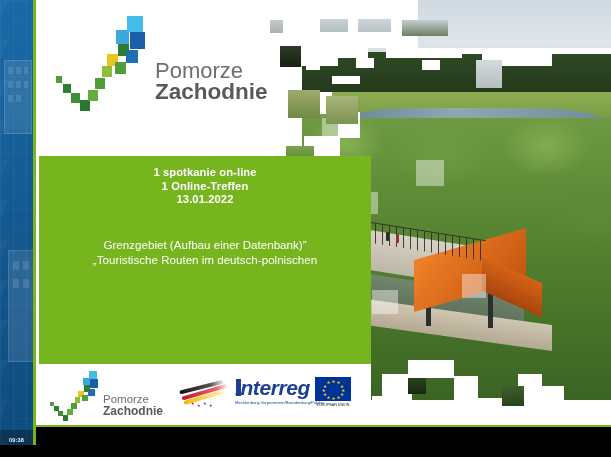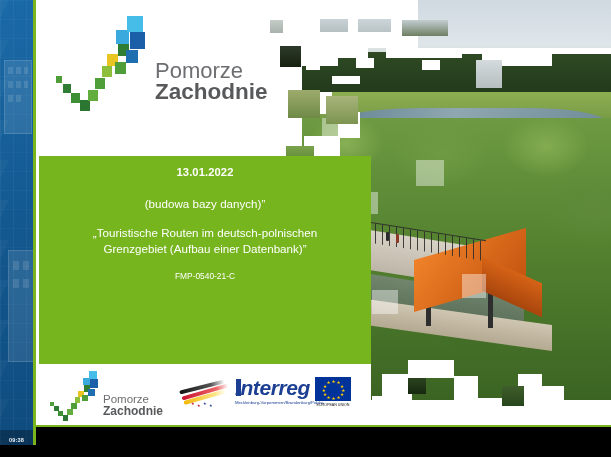--- a/index.html
+++ b/index.html
@@ -301,28 +301,28 @@
         <i style="left:72px;top:36px;width:12px;height:13px;background:#1f6fb0;"></i>
         <i style="left:62px;top:16px;width:13px;height:14px;background:#3aa9dd;"></i>
         <i style="left:76px;top:18px;width:15px;height:17px;background:#1a5fa8;"></i>
         <i style="left:73px;top:2px;width:16px;height:16px;background:#45bde8;"></i>
       </div>
       <div class="pz-text pz-t1" style="left:101px;top:46px;font-size:22px;line-height:22px;">Pomorze</div>
       <div class="pz-text pz-t2" style="left:101px;top:67px;font-size:22.5px;line-height:22px;">Zachodnie</div>
     </div>
 
     <div class="green-box">
+      <div class="gb-head">1 spotkanie on-line</div>
+      <div class="gb-head">1 Online-Treffen</div>
       <div class="gb-head">13.01.2022</div>
       <div class="sp-a"></div>
-      <div class="gb-title">(budowa bazy danych)”</div>
       <div class="sp-b"></div>
+      <div class="gb-title">Grenzgebiet (Aufbau einer Datenbank)”</div>
       <div class="gb-title">„Touristische Routen im deutsch-polnischen</div>
-      <div class="gb-title">Grenzgebiet (Aufbau einer Datenbank)”</div>
       <div class="sp-c"></div>
-      <div class="gb-meta">FMP-0540-21-C</div>
     </div>
 
     <div class="logo-bar">
 
       <div class="pz-logo" style="position:absolute;left:10px;top:6px;width:124px;height:52px;">
         <div class="pz-mark" style="width:56px;height:52px;">
           <i style="left:1px;top:32px;width:4px;height:4px;background:#4f9e3a;"></i>
           <i style="left:5px;top:36px;width:5px;height:5px;background:#2f7d33;"></i>
           <i style="left:9px;top:41px;width:5px;height:5px;background:#3f8f36;"></i>
           <i style="left:14px;top:45px;width:5px;height:6px;background:#2b7630;"></i>

